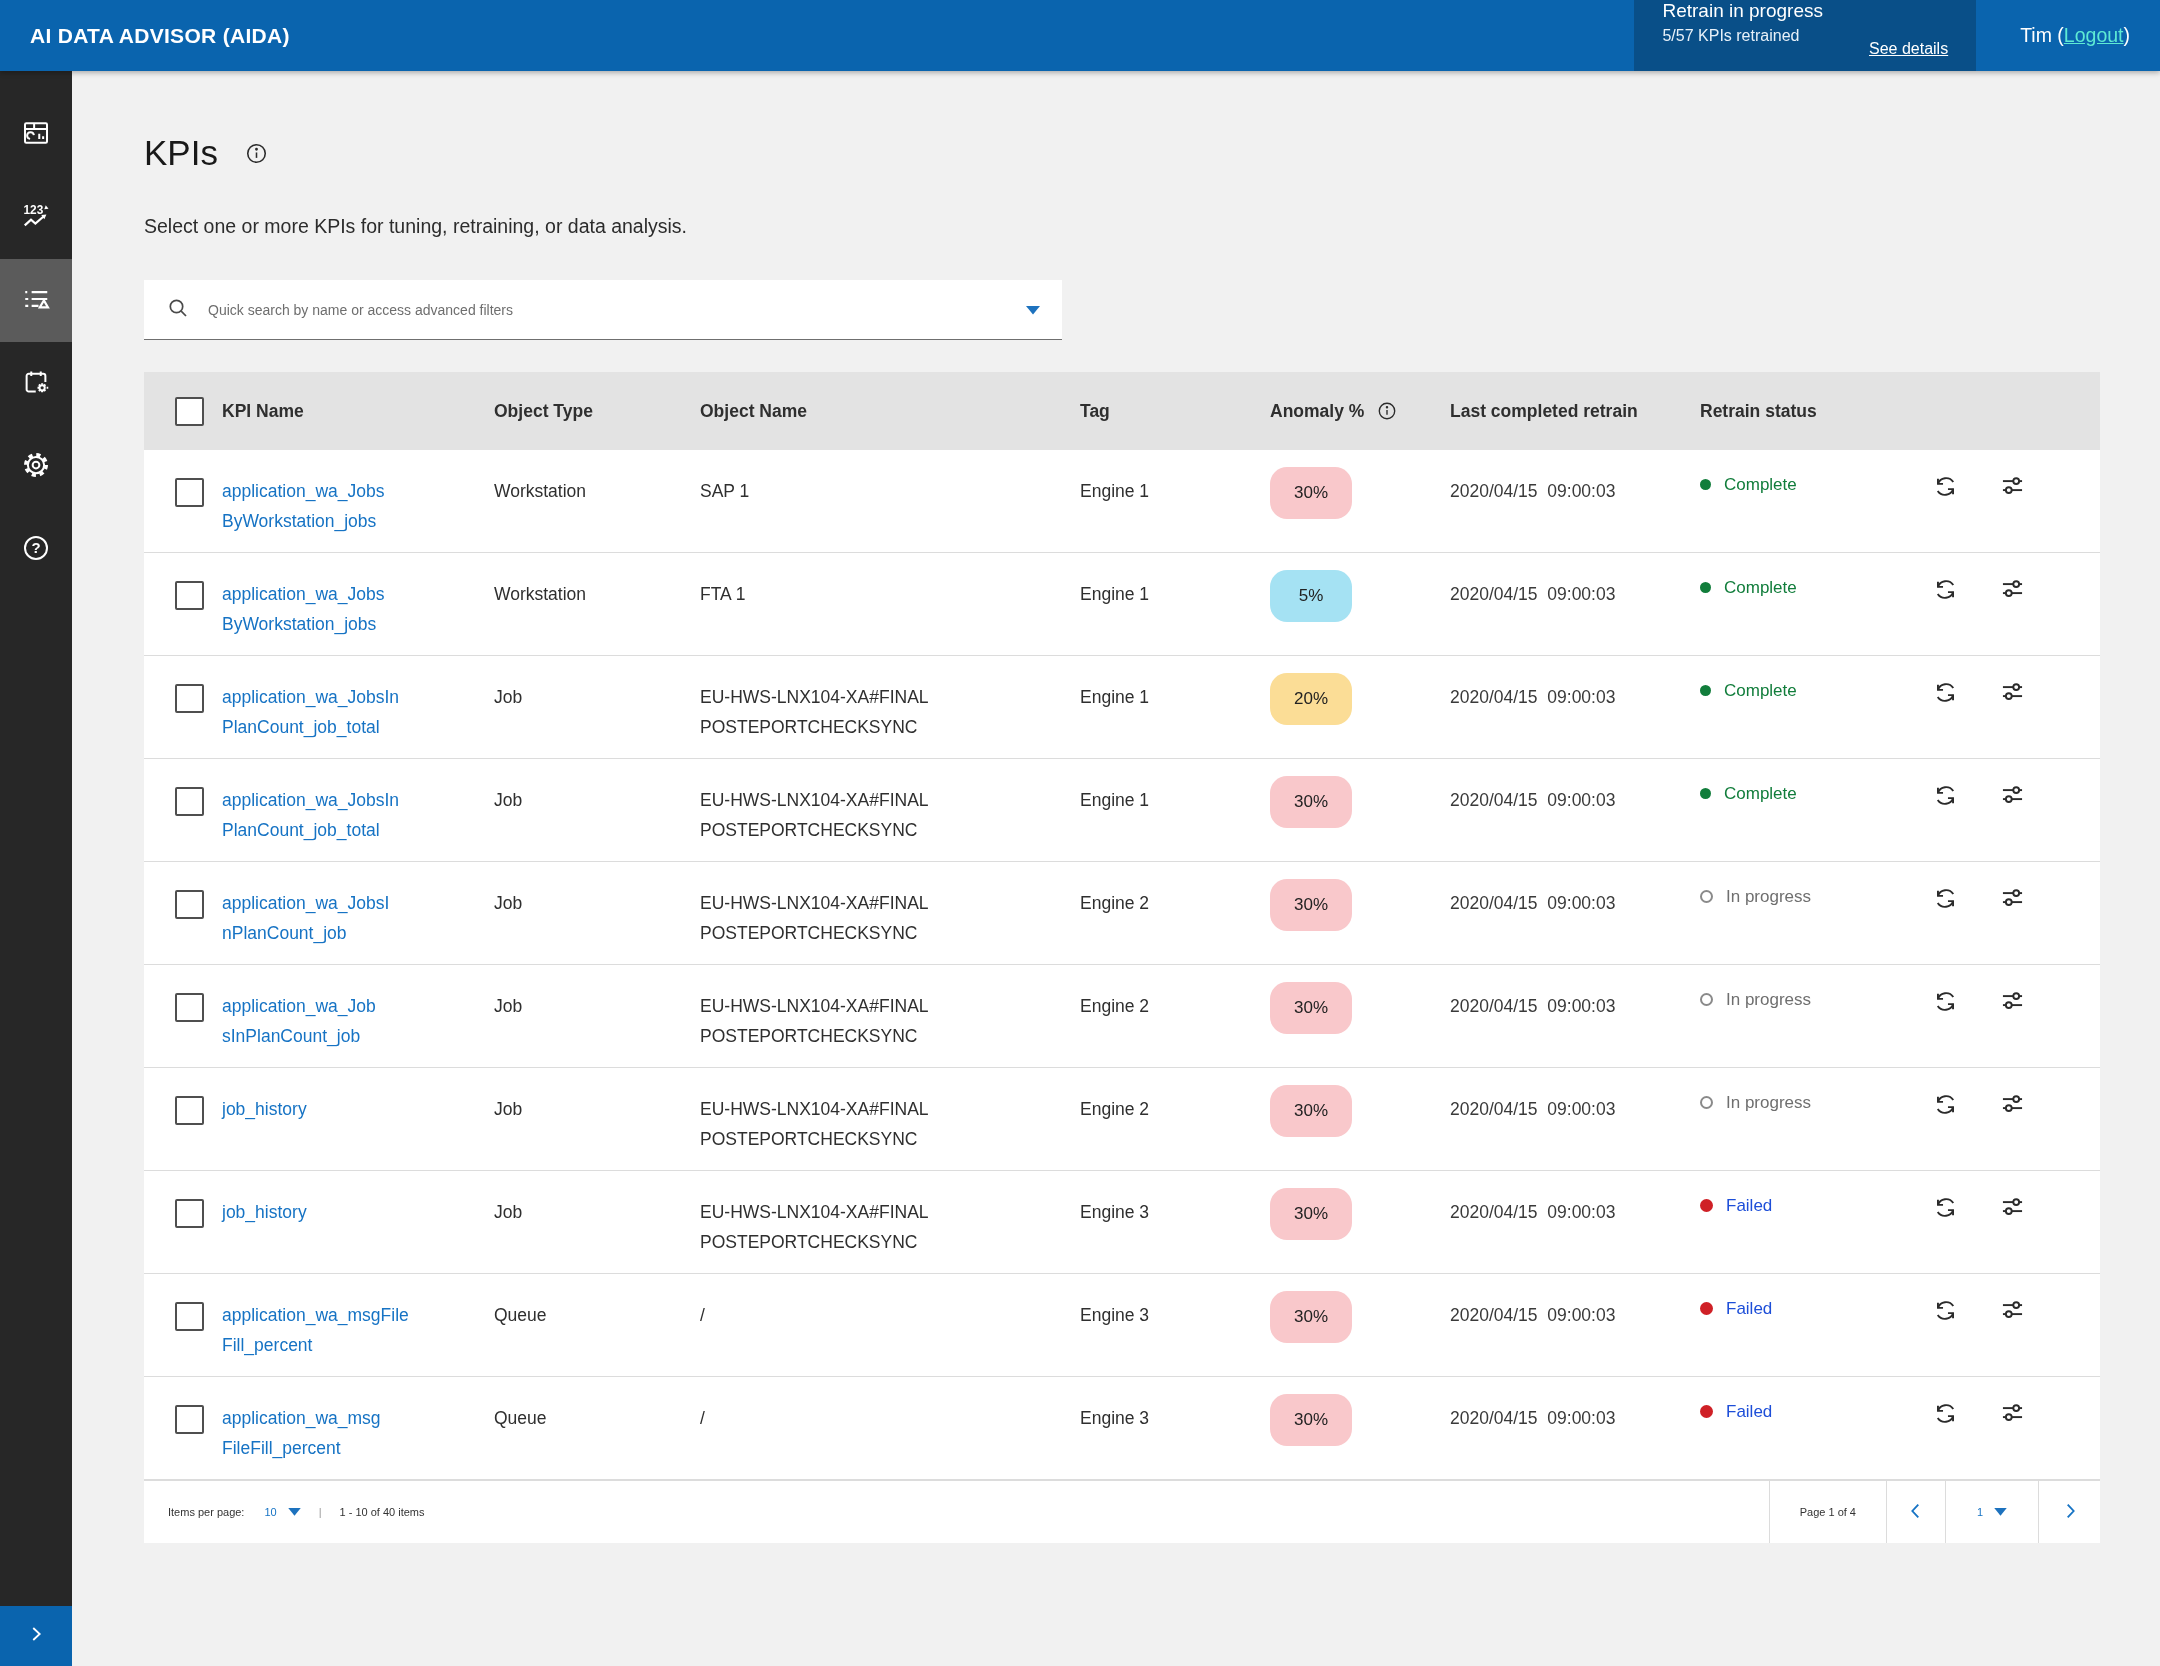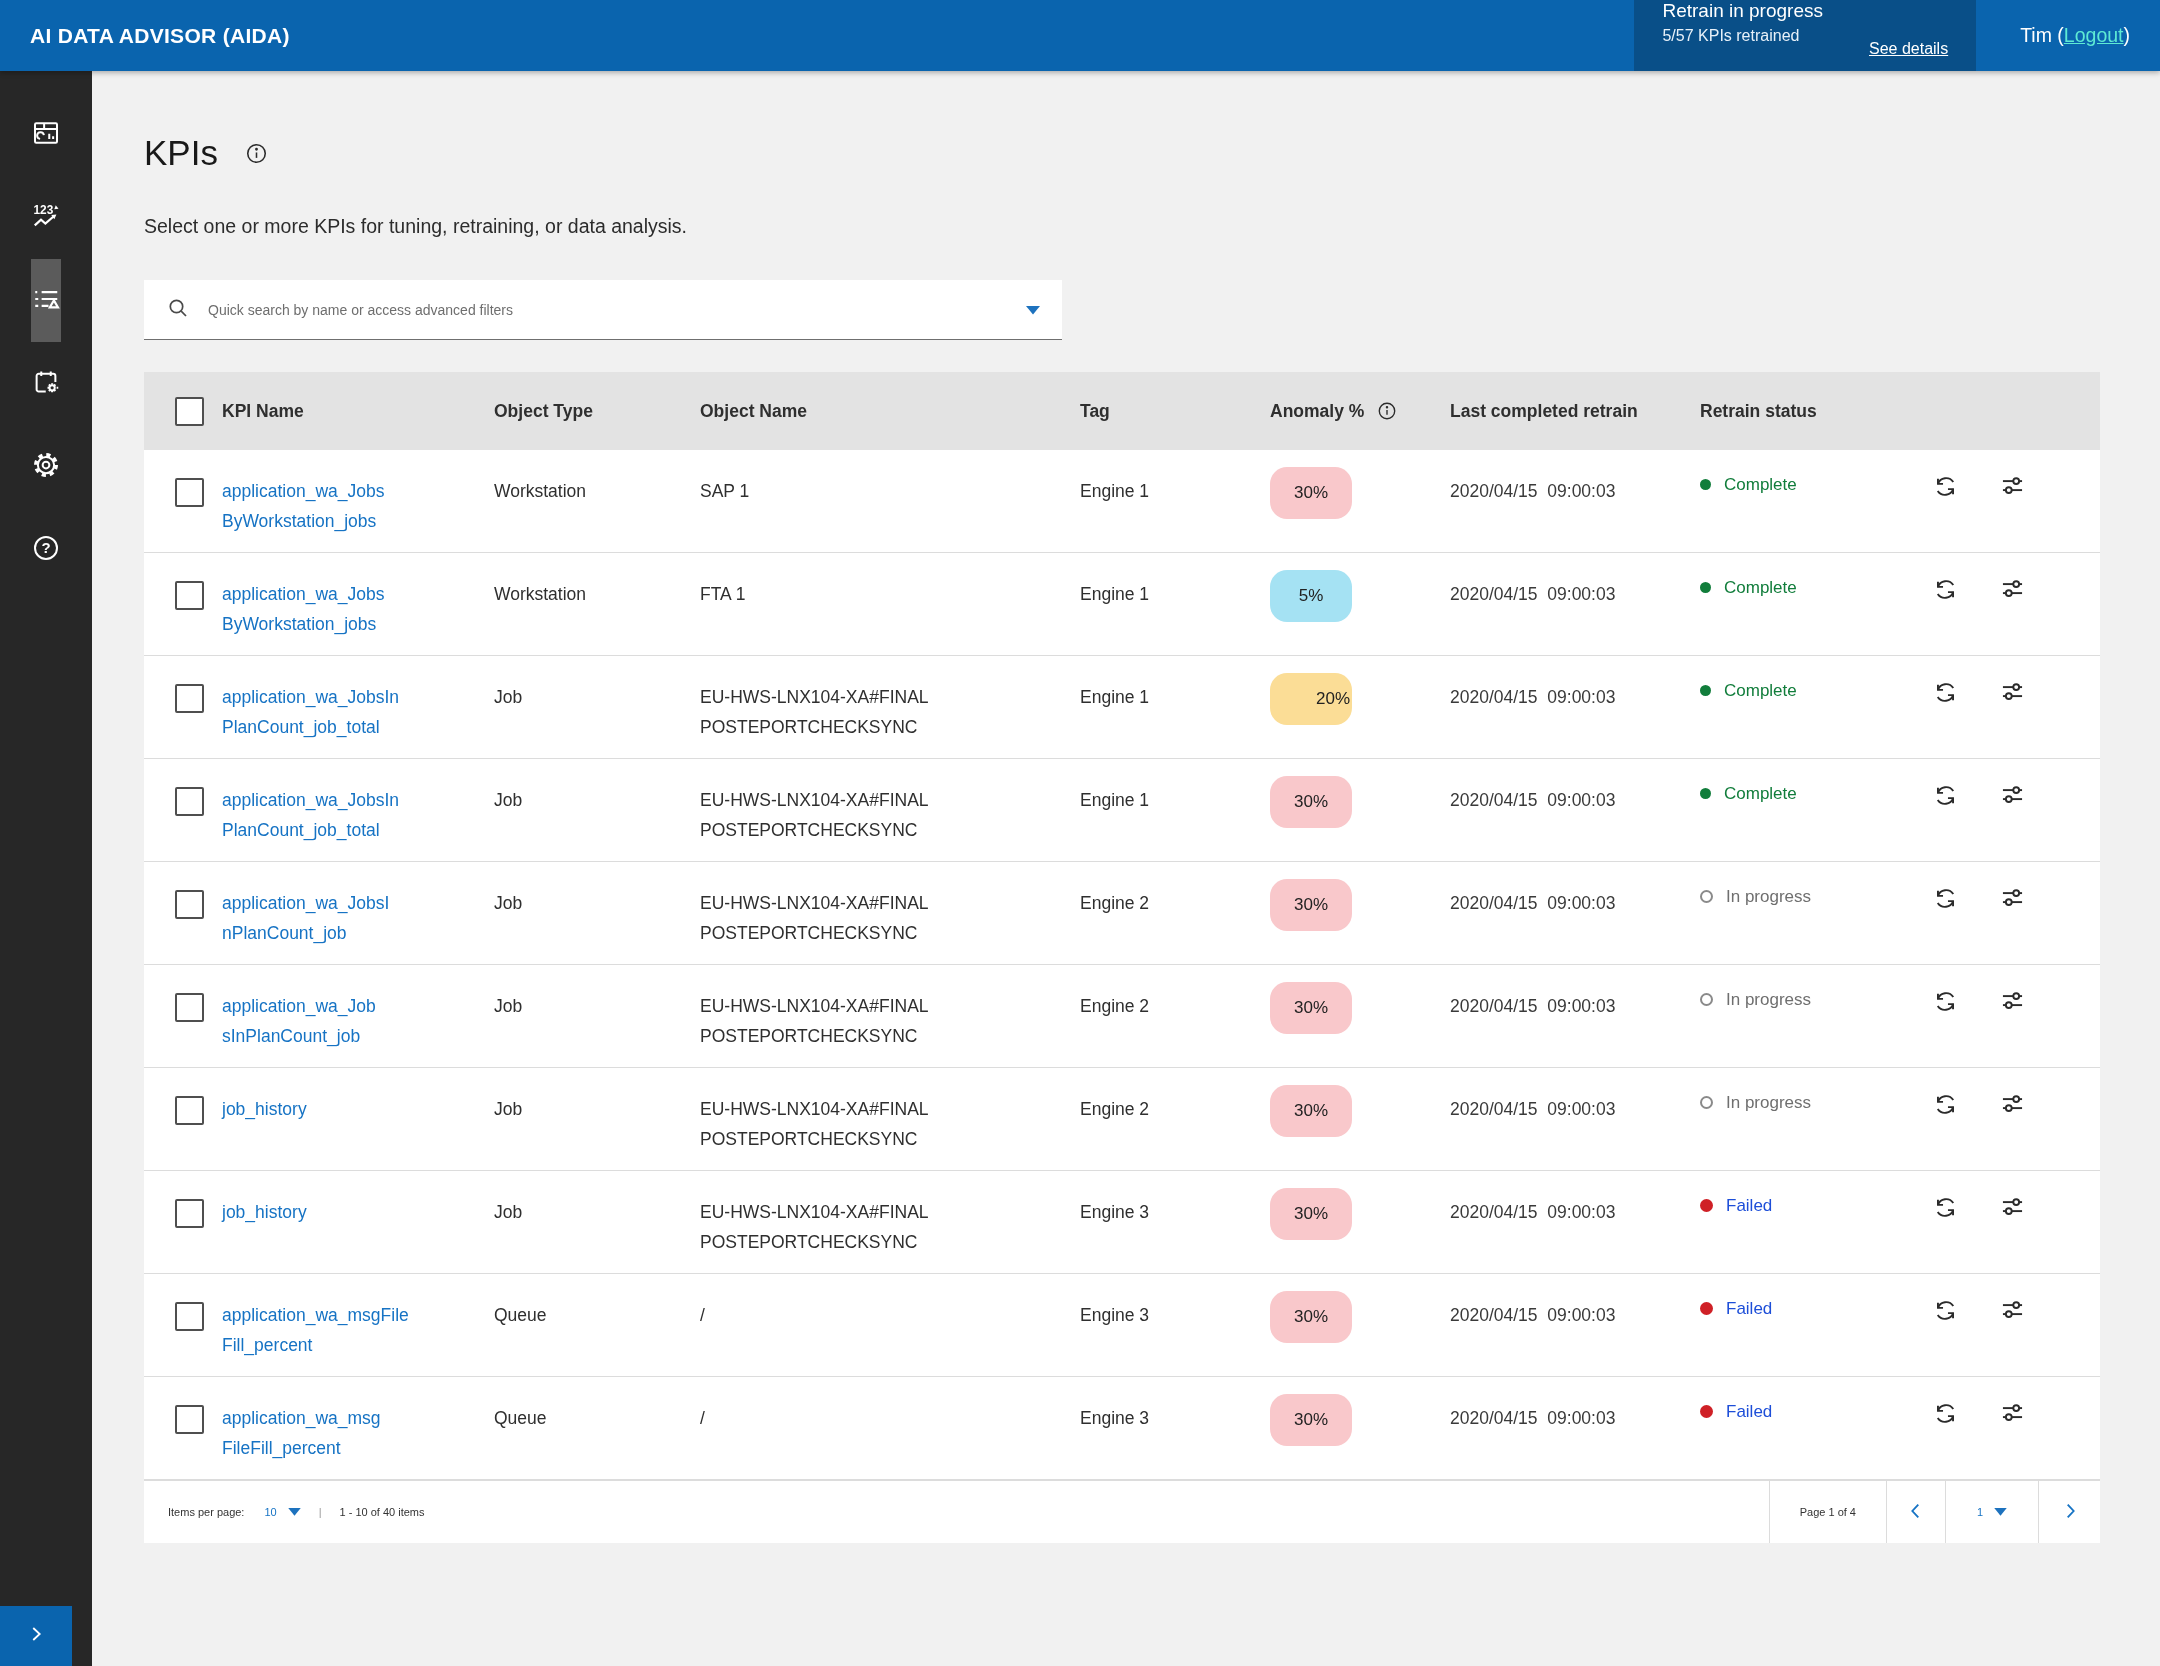--- a/index.html
+++ b/index.html
@@ -20,22 +20,22 @@
     margin-left:auto;height:100%;background:#094F88;
     display:flex;align-items:flex-start;padding:0 28px;box-sizing:border-box;gap:46px;
   }
   .rp-title{color:#fff;font-size:19px;}
   .rp-sub{color:#E8F1F9;font-size:16px;margin-top:5px;}
   .see-details{color:#fff;font-size:16px;text-decoration:underline;cursor:pointer;align-self:flex-end;margin-bottom:13px;}
   .user{color:#fff;font-size:19.5px;padding:0 30px 0 44px;white-space:nowrap;}
   .user a{color:#5eead4;text-decoration:underline;cursor:pointer;}
   
   .sidebar{
-    position:absolute;left:0;top:71px;bottom:0;width:92px;background:#272727;
-    display:flex;flex-direction:column;padding-top:22px;box-sizing:border-box;z-index:9;align-items:center;
+    position:absolute;left:0;top:71px;bottom:0;width:72px;background:#272727;
+    display:flex;flex-direction:column;padding-top:22px;box-sizing:border-box;z-index:9;
   }
   .s-item{height:83px;display:flex;align-items:center;justify-content:center;cursor:pointer;}
   .s-item.active{background:#5B5B5B;}
   .s-item svg{width:30px;height:30px;}
   .expand-btn{
     position:absolute;bottom:0;left:0;width:72px;height:60px;background:#0A64AE;
     display:flex;align-items:center;justify-content:center;cursor:pointer;
   }
   
   .main{position:absolute;left:72px;top:71px;right:0;bottom:0;padding:60px 0 0 72px;box-sizing:border-box;}
@@ -70,21 +70,21 @@
   .checkbox{width:25px;height:25px;border:2px solid #4F4F4F;border-radius:2px;background:#fff;display:inline-block;cursor:pointer;margin-top:2px;}
   .thead .checkbox{margin-top:0;}
   .kpi-link{color:#1673C4;white-space:pre-line;cursor:pointer;text-decoration:none;}
   .pre{white-space:pre-line;}
   .date{white-space:pre;color:#3a3a3a;}
   .badge{
     display:inline-block;min-width:78px;text-align:center;padding:11px 2px;border-radius:17px;
     font-size:17px;color:#222;margin-top:-9px;
   }
   .badge-pink{background:#F9C8CB;}
-  .badge-yellow{background:#FBDD96;text-align:right;}
+  .badge-yellow{background:#FBDD96;}
   .badge-blue{background:#A5E2F3;}
   .status{display:flex;align-items:center;gap:13px;font-size:17px;line-height:17px;}
   .dot{width:11px;height:11px;border-radius:50%;flex:none;}
   .status-complete{color:#117D3B;}
   .status-complete .dot{background:#117D3B;}
   .status-in-progress{color:#6F6F6F;}
   .status-in-progress .dot{background:transparent;border:2px solid #8A8A8A;width:9px;height:9px;}
   .status-failed{color:#1d4ed8;}
   .status-failed .dot{background:#CF2026;width:13px;height:13px;}
   .actions{display:flex;gap:40px;padding-top:23px;}

